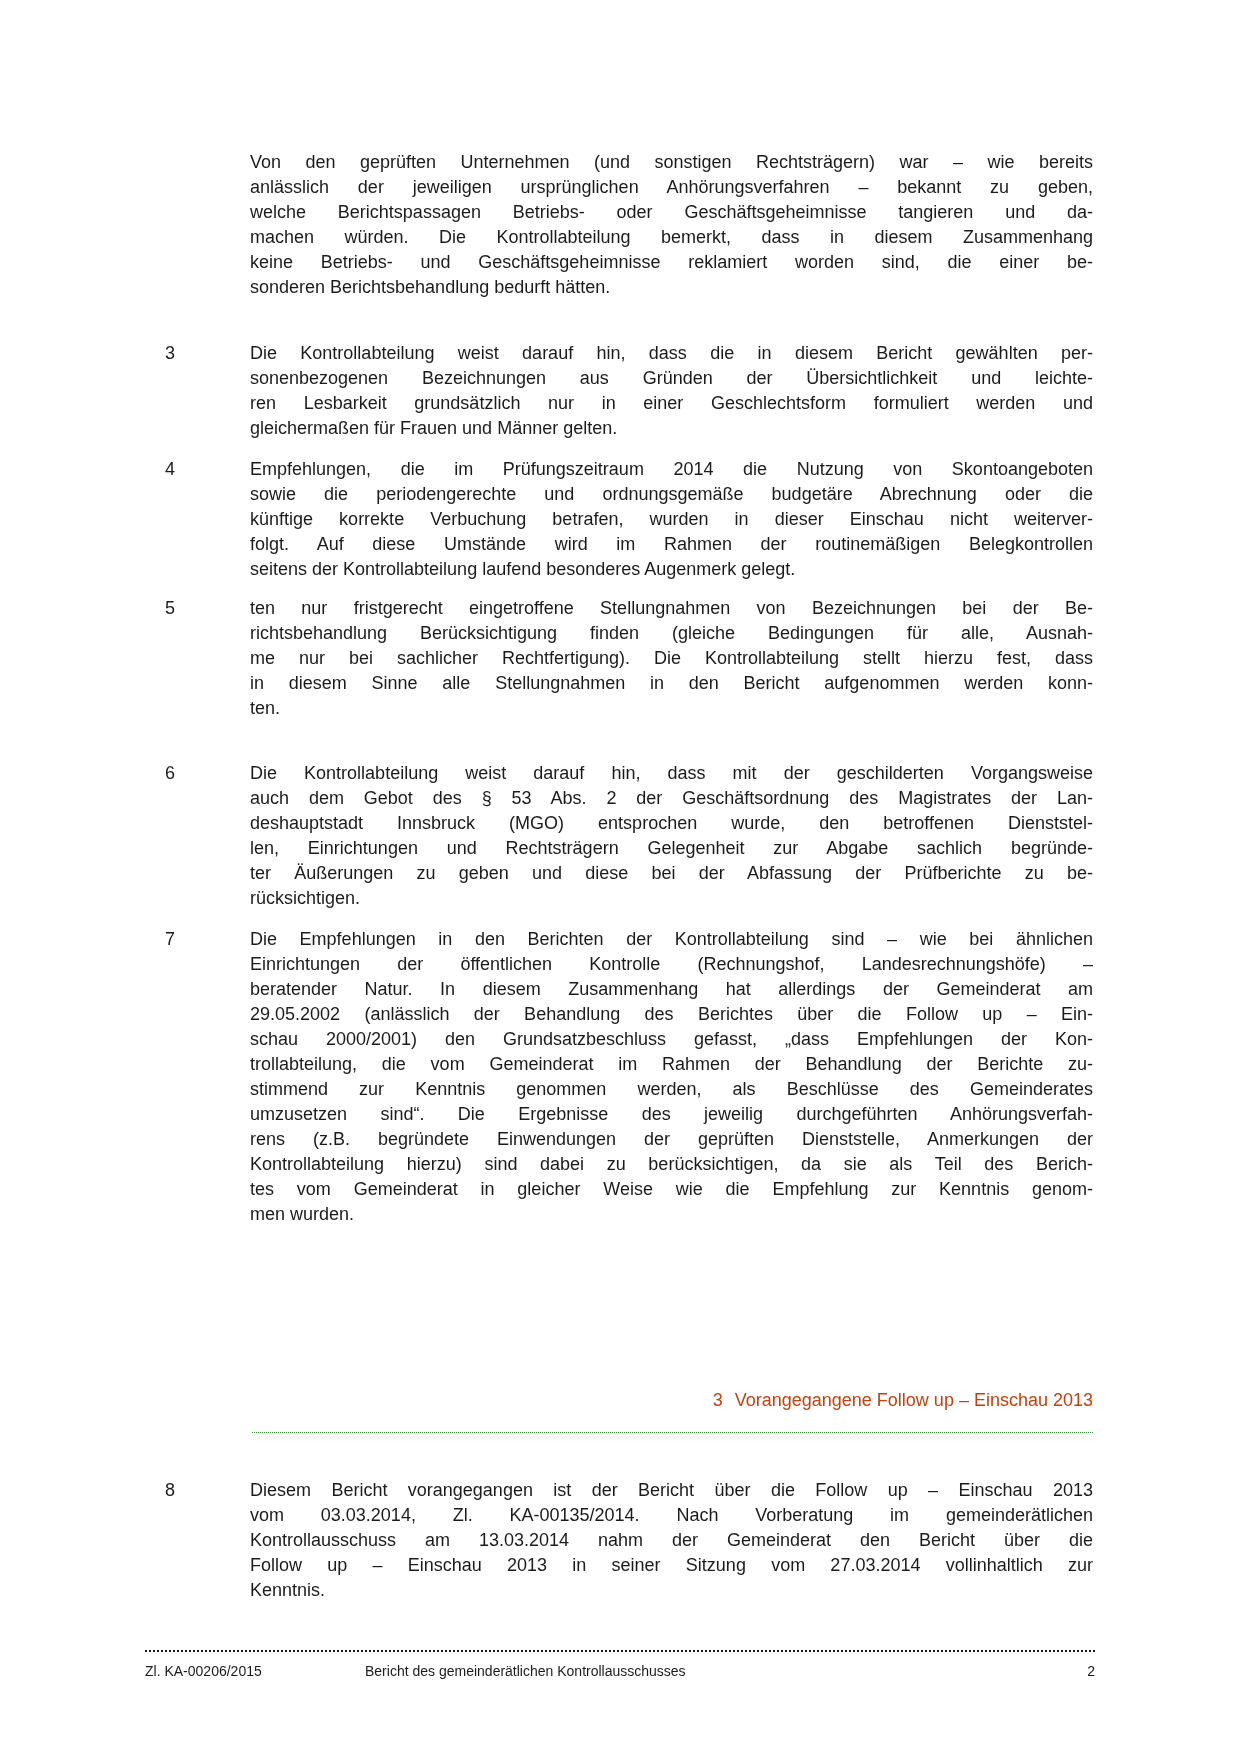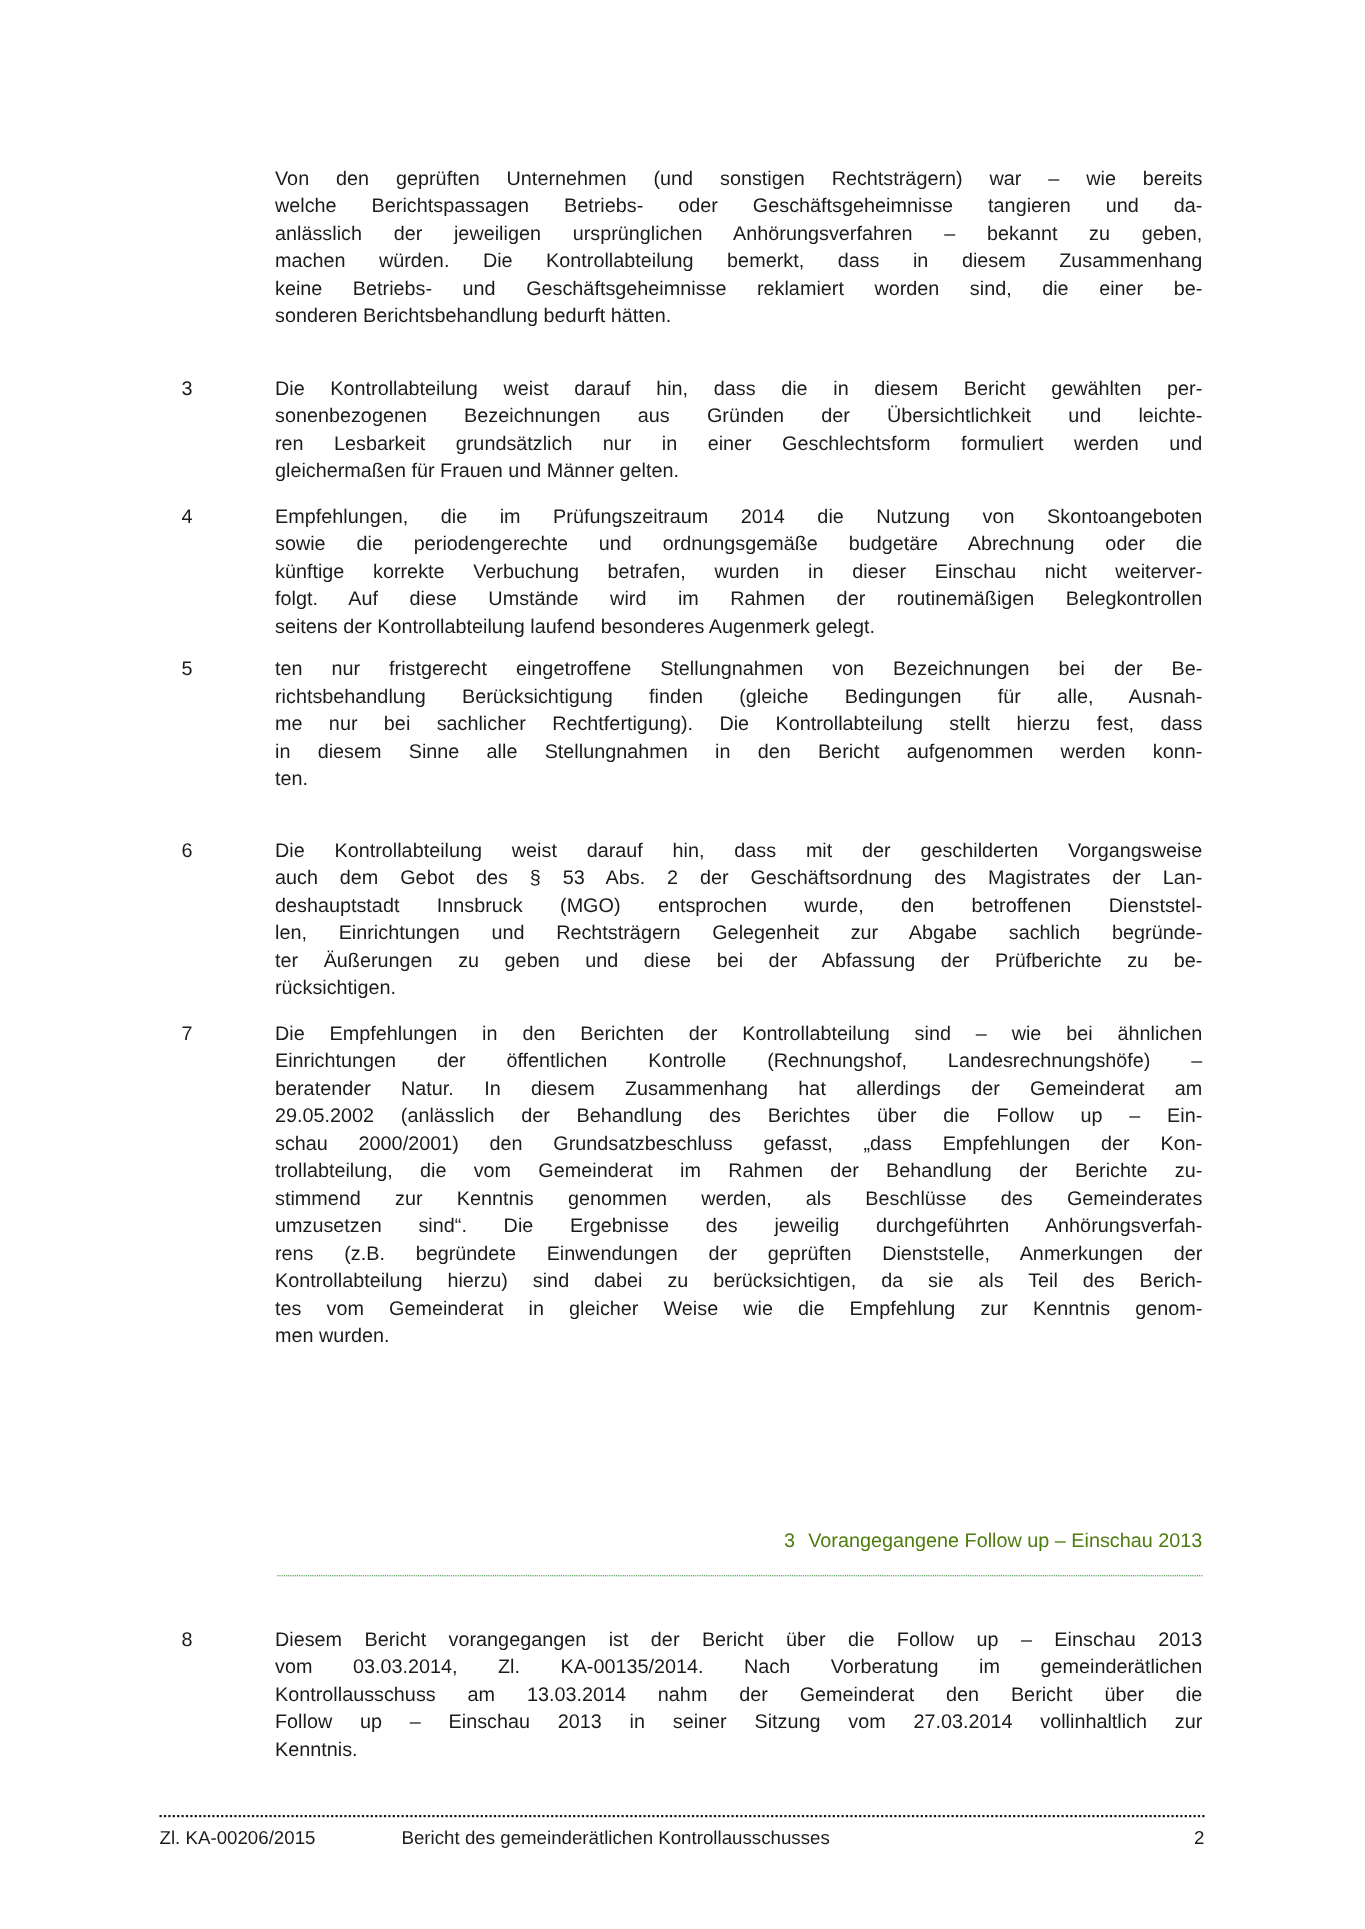--- a/index.html
+++ b/index.html
@@ -40,21 +40,21 @@
     white-space: normal;
   }
   .ptext .line.last {
     text-align-last: left;
   }
   .section-heading {
     position: absolute;
     left: 250px;
     width: 843px;
     text-align: right;
-    color: #4d7c0f;
+    color: #c2410c;
     top: 1388px;
   }
   .section-heading .sec-num {
     margin-right: 12px;
   }
   .section-rule {
     position: absolute;
     top: 1432px;
     left: 252px;
     width: 841px;
@@ -70,39 +70,39 @@
     height: 0;
   }
   .footer {
     position: absolute;
     top: 1660px;
     left: 145px;
     width: 950px;
     display: flex;
     justify-content: space-between;
     align-items: baseline;
-    font-size: 17px;
+    font-size: 14px;
     line-height: 22px;
     color: #1b1b1b;
   }
   .footer .f-left  { text-align: left;  min-width: 220px; }
   .footer .f-center{ text-align: left; flex: 1; }
   .footer .f-right { text-align: right; min-width: 60px; }
 </style>
 </head>
 <body>
 
 <div class="page">
 
   <div class="para" style="top:150px">
     <div class="pnum"></div>
     <div class="ptext">
         <div class="line">Von den geprüften Unternehmen (und sonstigen Rechtsträgern) war – wie bereits</div>
+        <div class="line">anlässlich der jeweiligen ursprünglichen Anhörungsverfahren – bekannt zu geben,</div>
         <div class="line">welche Berichtspassagen Betriebs- oder Geschäftsgeheimnisse tangieren und da-</div>
-        <div class="line">anlässlich der jeweiligen ursprünglichen Anhörungsverfahren – bekannt zu geben,</div>
         <div class="line">machen würden. Die Kontrollabteilung bemerkt, dass in diesem Zusammenhang</div>
         <div class="line">keine Betriebs- und Geschäftsgeheimnisse reklamiert worden sind, die einer be-</div>
         <div class="line last">sonderen Berichtsbehandlung bedurft hätten.</div>
       </div>
   </div>
 
   <div class="para" style="top:341px">
     <div class="pnum">3</div>
     <div class="ptext">
         <div class="line">Die Kontrollabteilung weist darauf hin, dass die in diesem Bericht gewählten per-</div>

